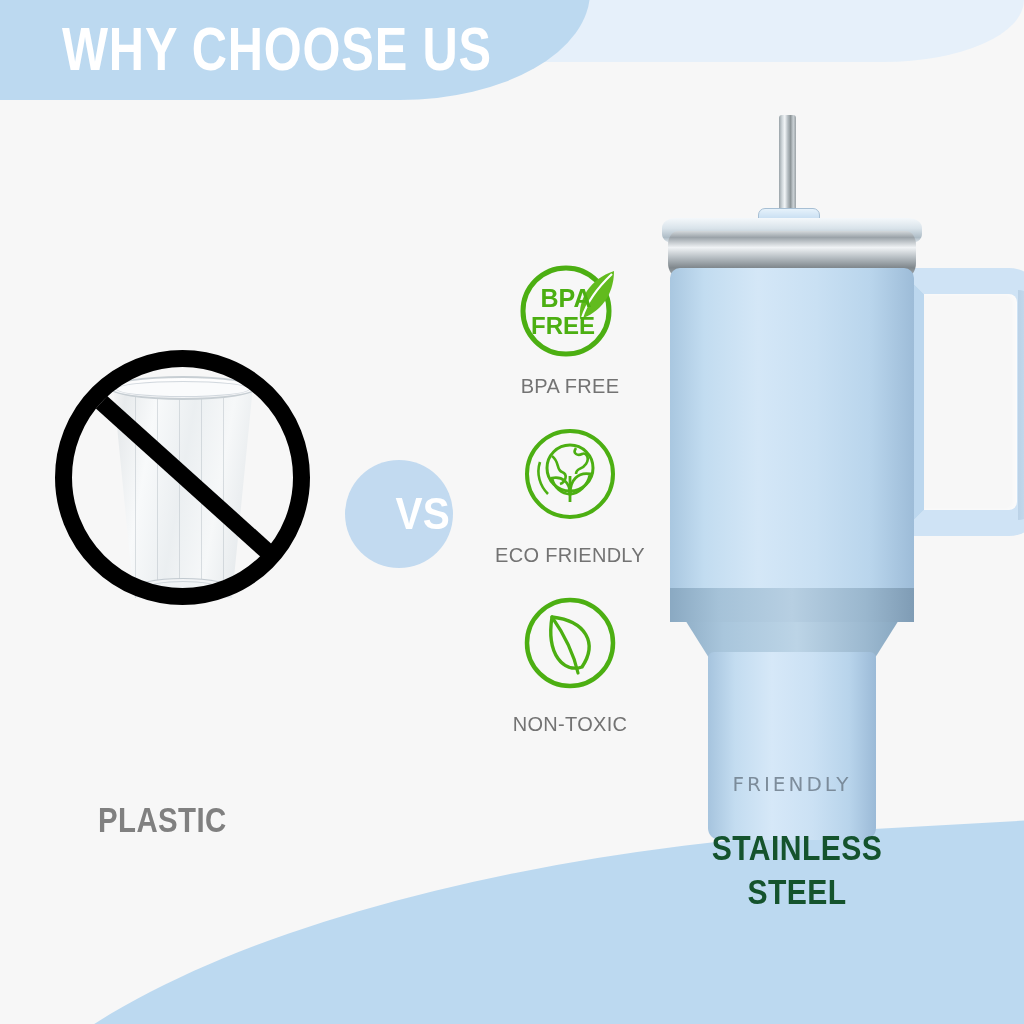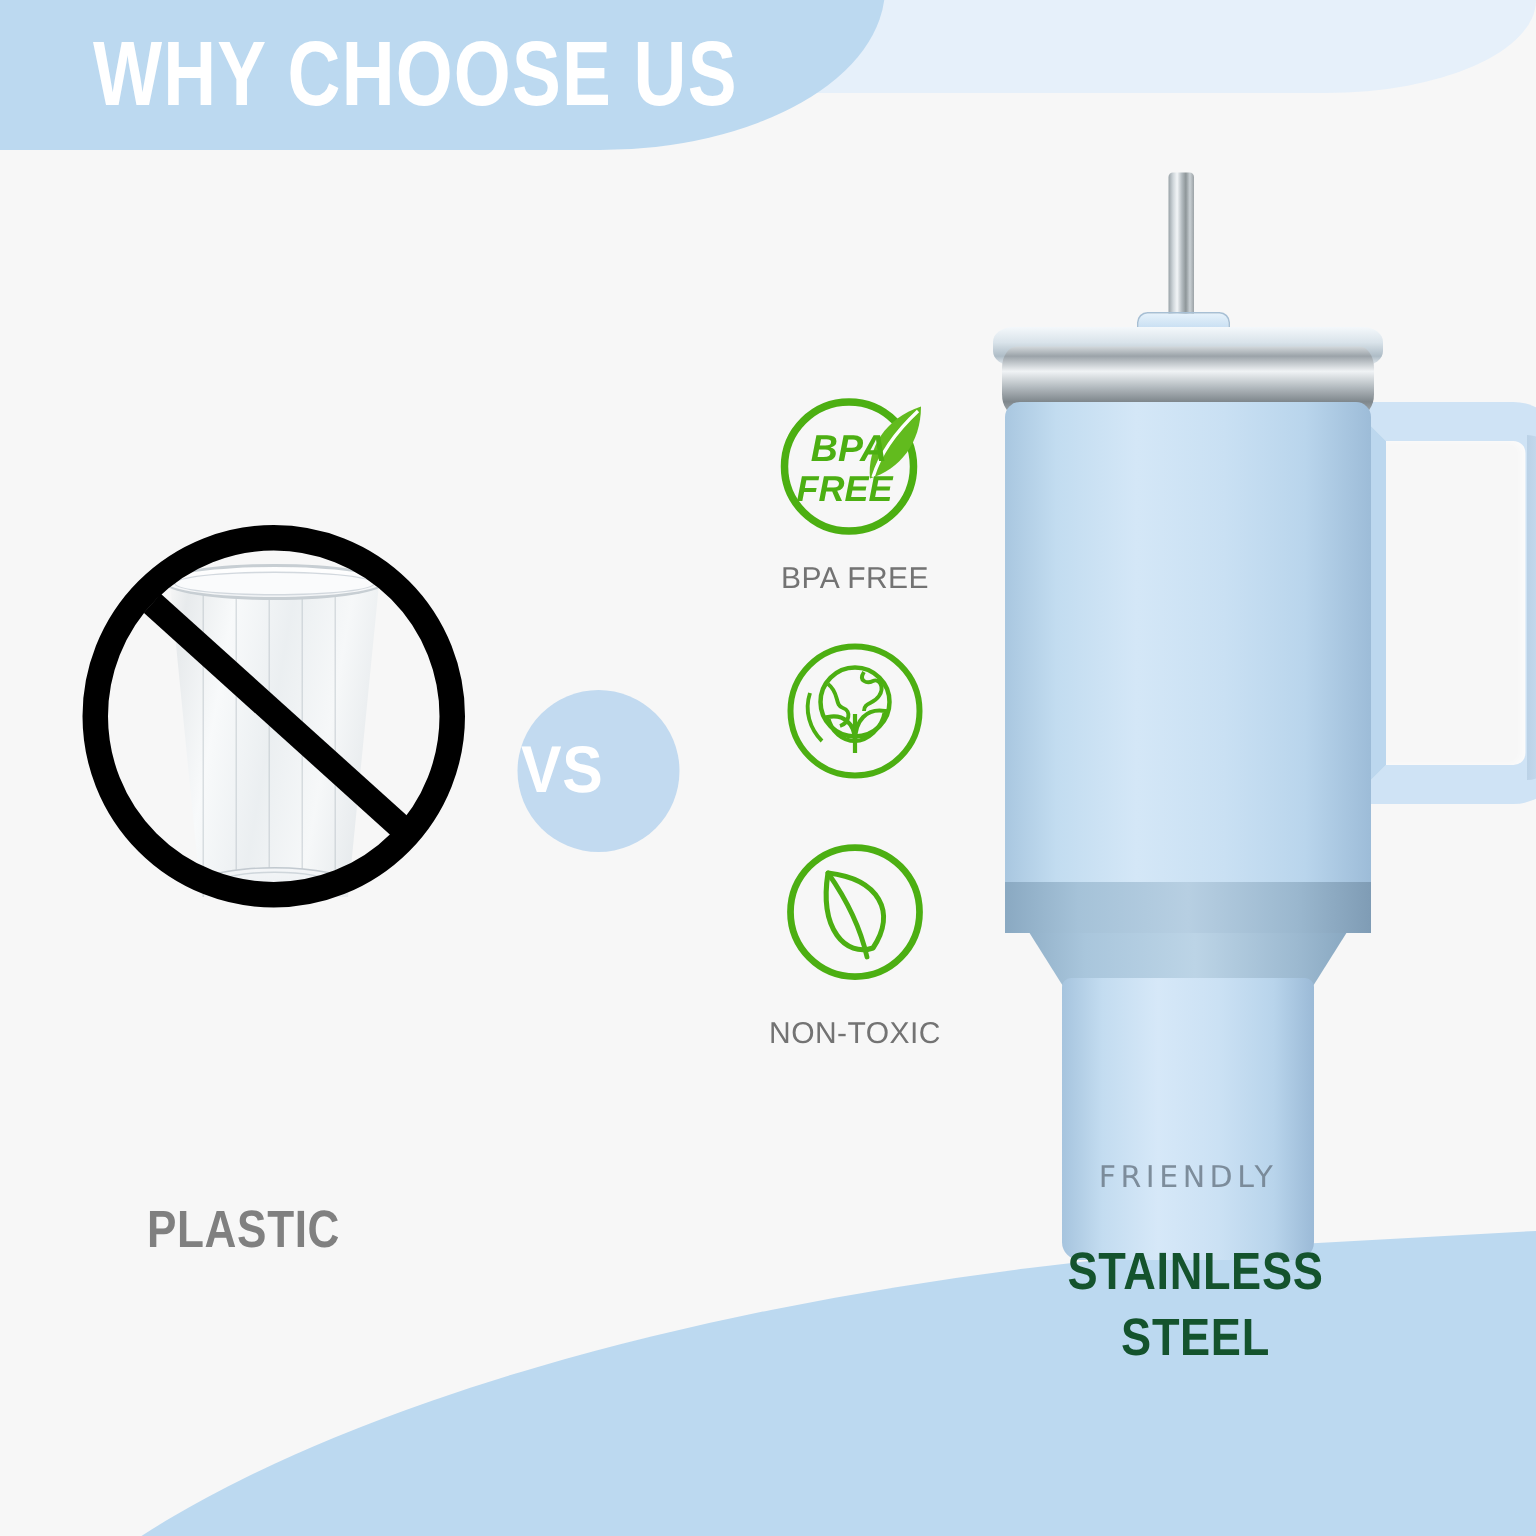--- a/index.html
+++ b/index.html
@@ -102,33 +102,33 @@
   .label-plastic{
     position:absolute; left:98px; top:800px;
     font-size:35px; font-weight:700; color:#808080;
     letter-spacing:0.5px; transform:scaleX(0.84); transform-origin:left top;
   }
 
   
   .vs-circle{
     position:absolute; left:345px; top:460px; width:108px; height:108px;
     border-radius:50%; background:#c2daf0;
-    display:flex; align-items:center; justify-content:flex-start;
+    display:flex; align-items:center; justify-content:flex-end;
   }
   .vs-circle span{
     color:#fff; font-size:44px; font-weight:700; letter-spacing:0.5px;
     transform:scaleX(0.92);
   }
 
   
   .features{ position:absolute; left:470px; top:255px; width:200px; }
   .feature{ width:200px; margin-bottom:26px; text-align:center; }
   .feature .ring{
     width:108px; height:108px; margin:0 auto;
-    display:flex; align-items:center; justify-content:flex-start;font-style:italic;
+    display:flex; align-items:center; justify-content:flex-start;
   }
   .feature .cap{
     margin-top:12px; font-size:20px; color:#737373; letter-spacing:0.3px;
     white-space:nowrap;
   }
 
   
   .tumbler{ position:absolute; left:640px; top:100px; width:384px; height:730px; }
 
   .straw{
@@ -254,20 +254,21 @@
           <circle cx="54" cy="50" r="43" fill="none" stroke="#4caf12" stroke-width="4"></circle>
           <circle cx="54" cy="44" r="23" fill="none" stroke="#4caf12" stroke-width="3"></circle>
           <path d="M36 32 C44 38 40 46 46 48 C52 50 50 58 44 60" fill="none" stroke="#4caf12" stroke-width="2.6"></path>
           <path d="M60 24 C56 30 62 32 66 30 C70 28 74 34 70 40 C66 46 60 44 60 50" fill="none" stroke="#4caf12" stroke-width="2.6"></path>
           <path d="M54 52 L54 78" fill="none" stroke="#4caf12" stroke-width="2.8"></path>
           <path d="M54 70 C46 70 38 64 36 54 C46 52 54 58 54 70 Z" fill="none" stroke="#4caf12" stroke-width="2.8"></path>
           <path d="M54 70 C62 70 72 62 74 50 C62 48 54 56 54 70 Z" fill="none" stroke="#4caf12" stroke-width="2.8"></path>
           <path d="M24 38 C20 50 24 62 32 70" fill="none" stroke="#4caf12" stroke-width="2.6"></path>
         </svg>
       </div>
+      <div class="cap">ECO FRIENDLY</div>
     </div>
 
     <div class="feature">
       <div class="ring">
         <svg width="108" height="108" viewBox="0 0 108 108">
           <circle cx="54" cy="50" r="43" fill="none" stroke="#4caf12" stroke-width="4.5"></circle>
           <path d="M36 24 C70 28 82 50 66 74 C48 80 30 62 36 24 Z" fill="none" stroke="#4caf12" stroke-width="3.4" stroke-linejoin="round"></path>
           <path d="M36 24 C50 44 58 62 62 80" fill="none" stroke="#4caf12" stroke-width="3.2" stroke-linecap="round"></path>
         </svg>
       </div>

